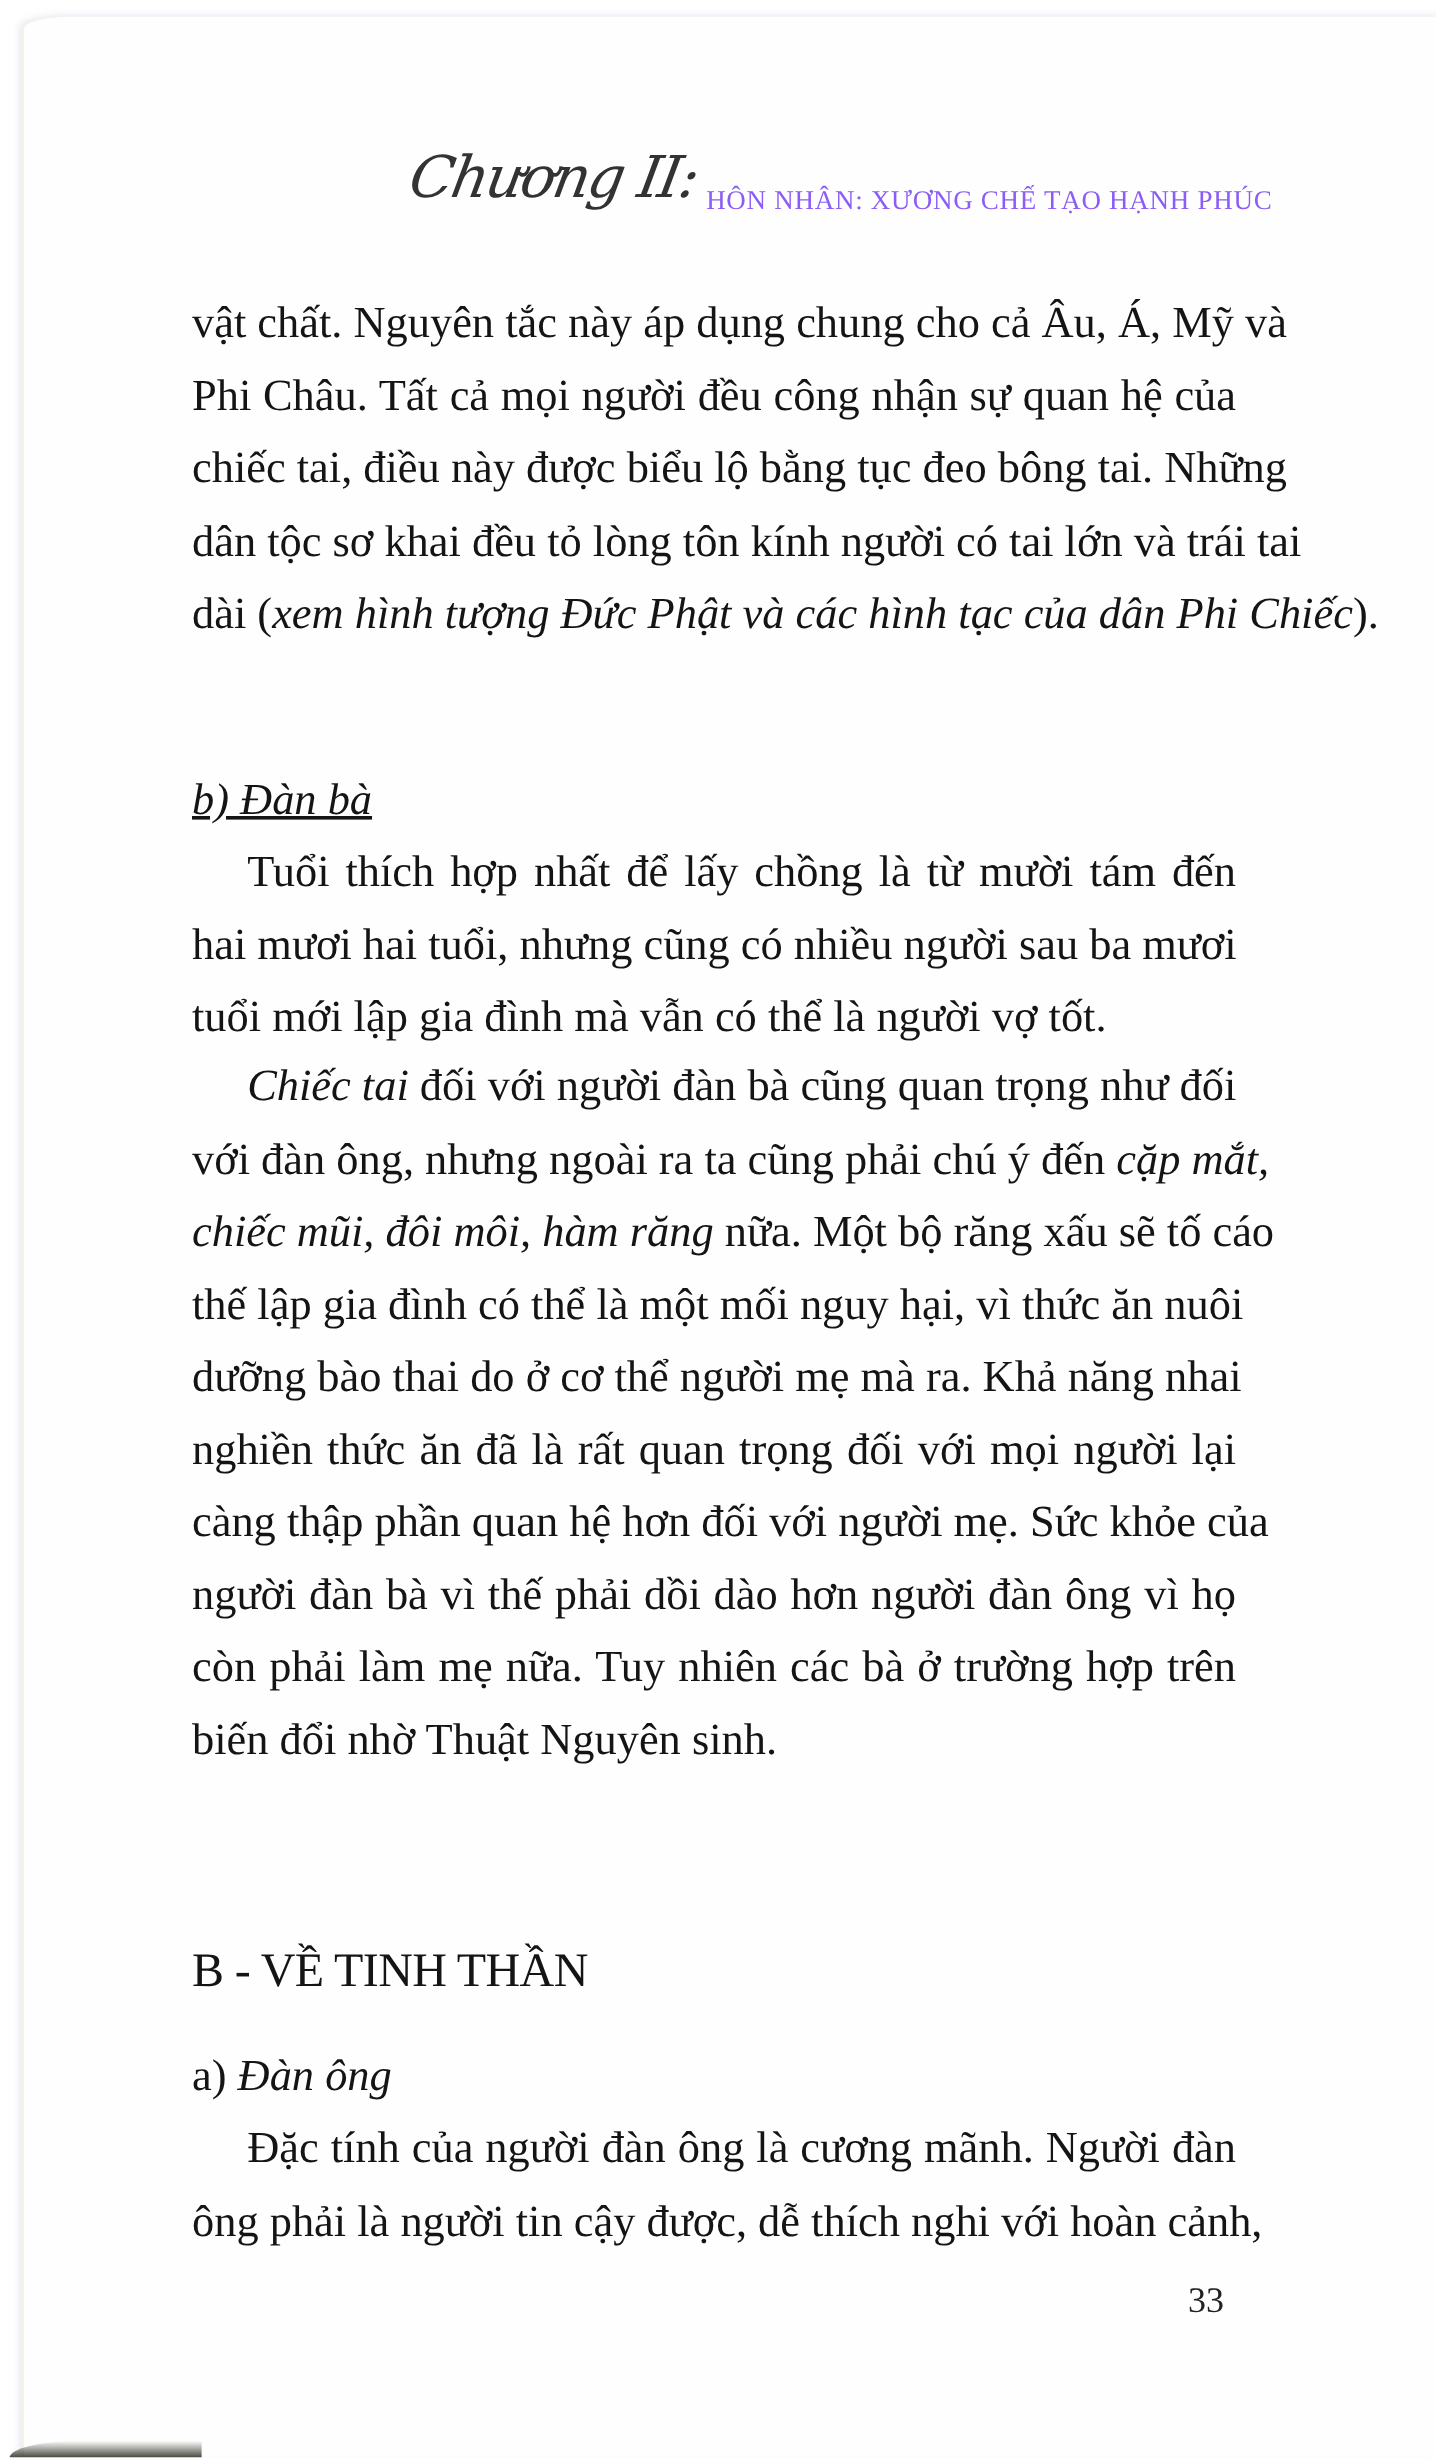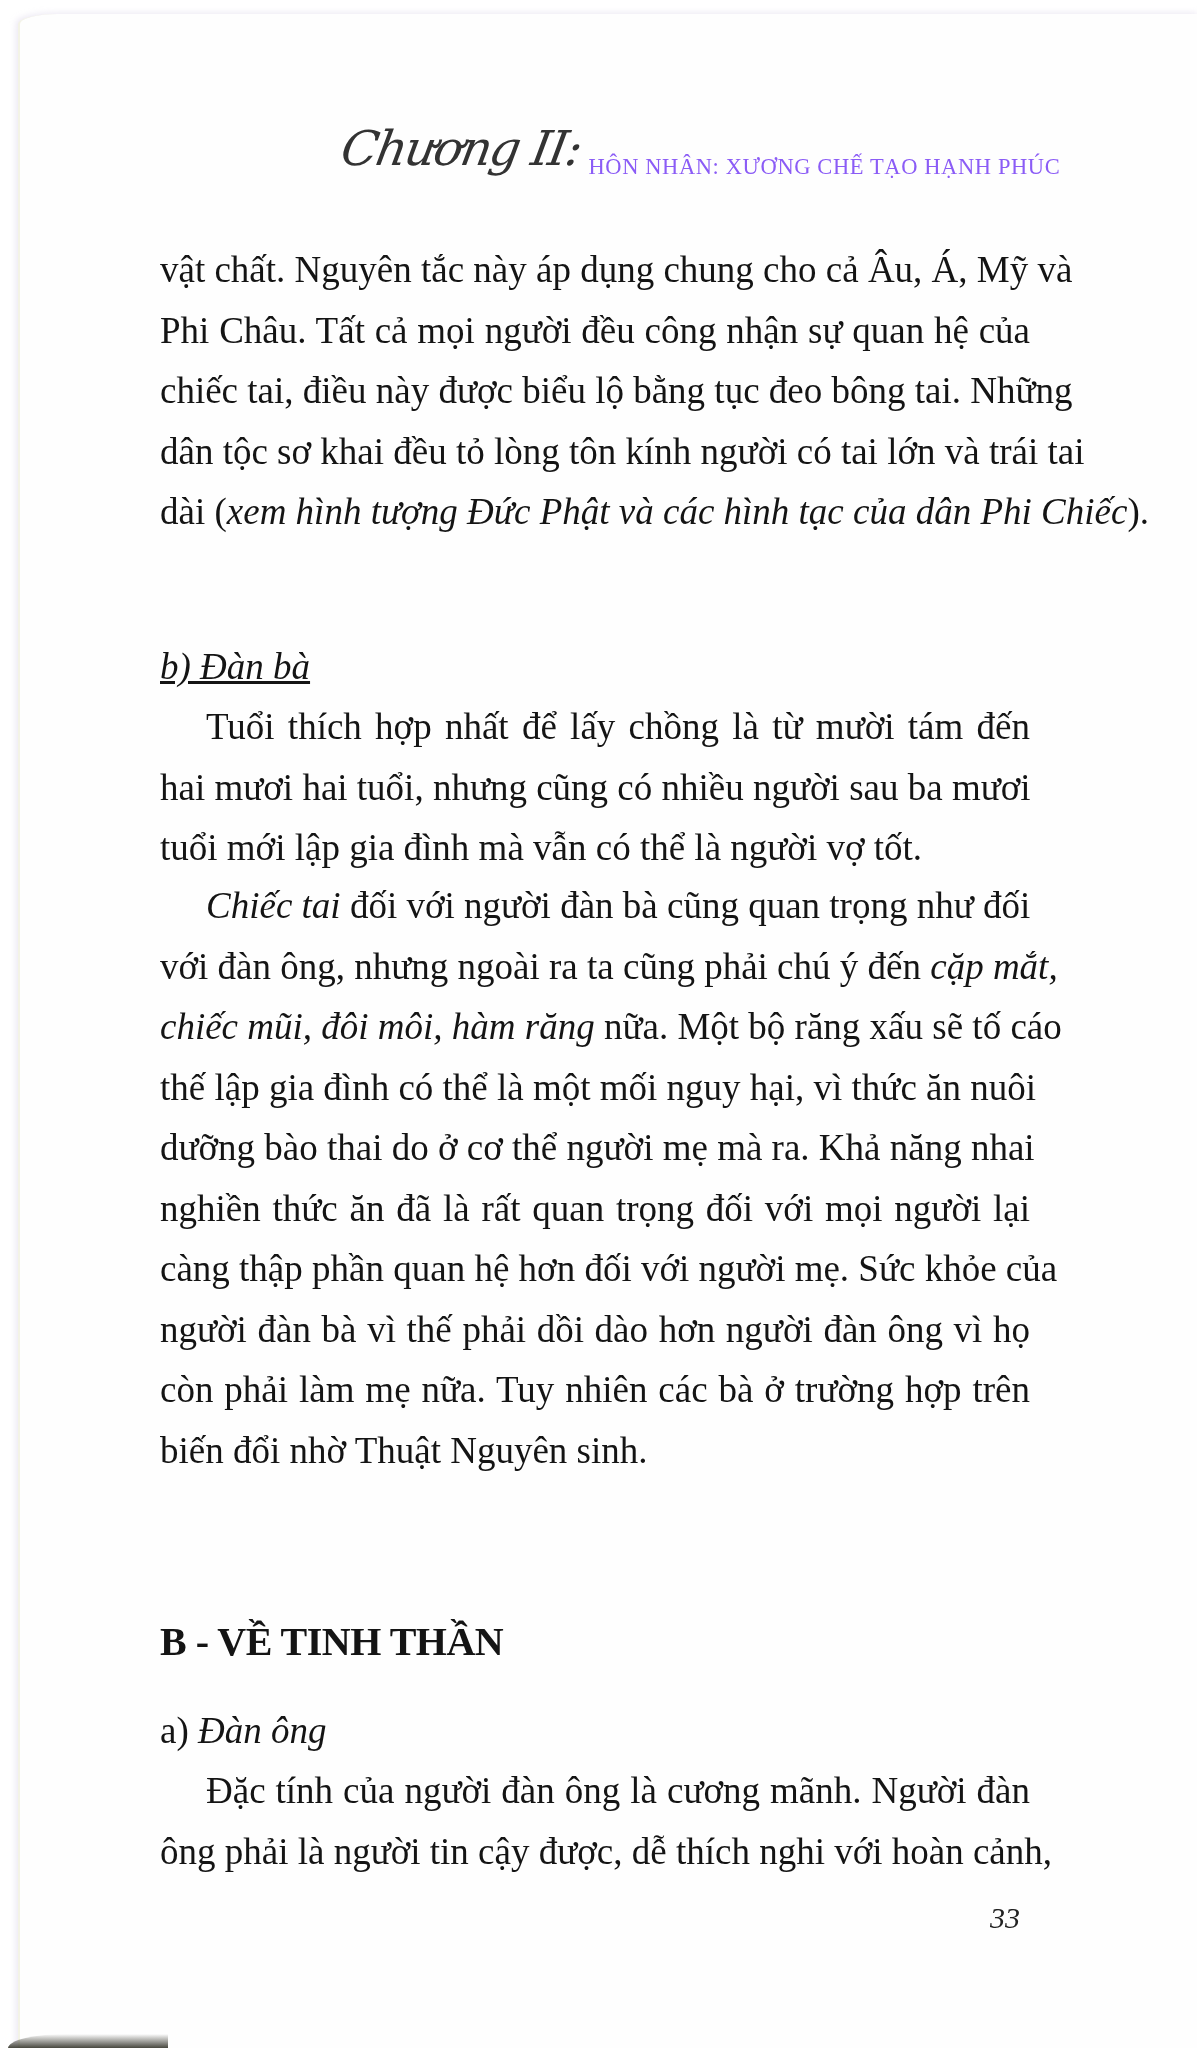--- a/index.html
+++ b/index.html
@@ -80,31 +80,30 @@
     .line.last {
       text-align-last: left;
     }
     .indent { padding-left: 46px; }
     .it { font-style: italic; }
     .subhead {
       font-style: italic;
       font-size: 37px;
     }
     .section-heading {
-      font-weight: bold;
+      font-weight: normal;
       font-size: 40px;
       letter-spacing: -0.5px;
     }
     .page-number {
       position: absolute;
       left: 990px;
       top: 1901px;
       font-size: 30px;
       color: #222;
-      font-style: italic;
     }
   </style>
 </head>
 <body>
 
 <div class="page">
   <div class="running-header">
     <span class="chapter-script">Chương II:</span>
     <span class="chapter-title">HÔN NHÂN: XƯƠNG CHẾ TẠO HẠNH PHÚC</span>
   </div>

